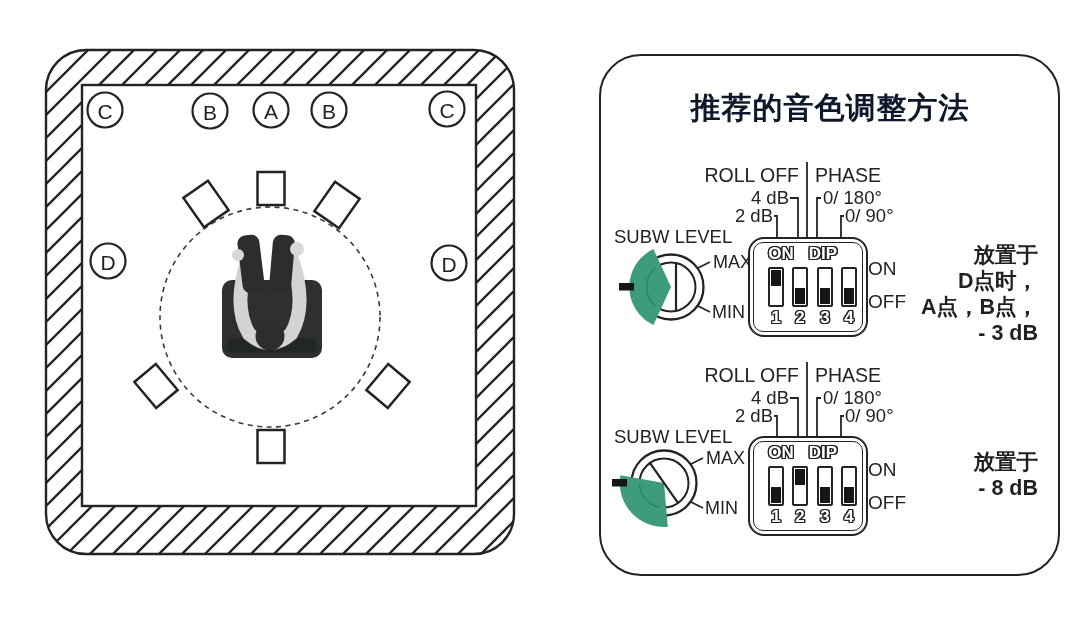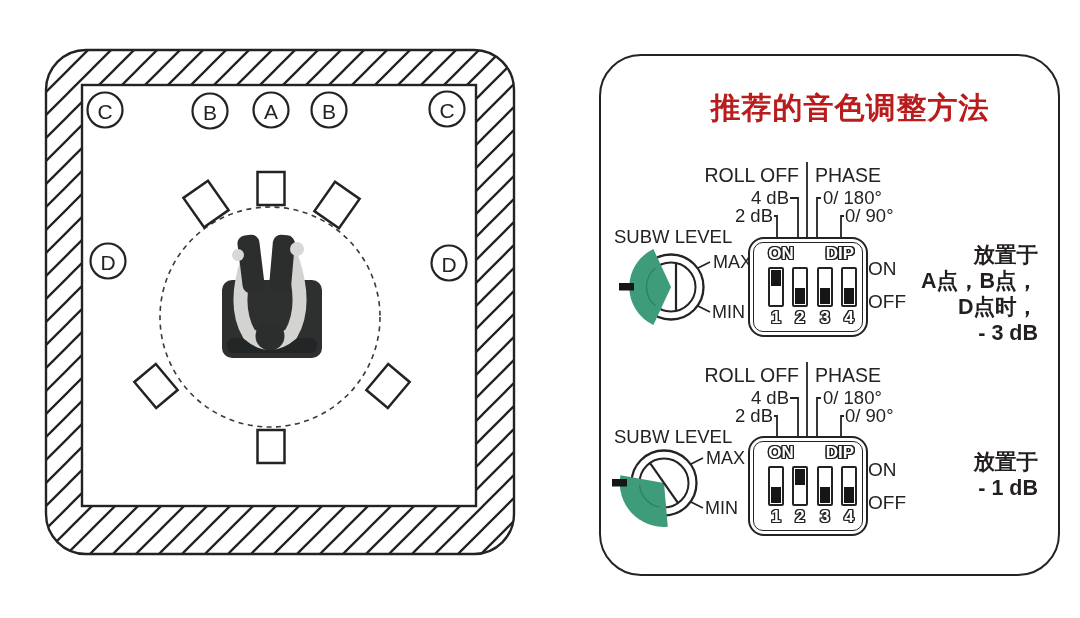--- a/index.html
+++ b/index.html
@@ -8,22 +8,22 @@
     font-family:"Liberation Sans", sans-serif; color:#232323; overflow:hidden;
   }
   svg text { font-family:"Liberation Sans", sans-serif; fill:#232323; }
 
   
   .panel-border {
     position:absolute; left:599px; top:54px; width:457px; height:518px;
     border:2.5px solid #232323; border-radius:42px;
   }
   .panel-title {
-    position:absolute; left:619px; top:88px; width:462px;
-    text-align:center; font-size:30px; font-weight:bold; color:#b91c1c;
+    position:absolute; left:599px; top:88px; width:462px;
+    text-align:center; font-size:30px; font-weight:bold; color:#0f172a;
     letter-spacing:1px;
   }
   .group-svg { position:absolute; left:600px; width:350px; height:200px; }
   .g1 { top:152px; }
   .g2 { top:352px; }
 
   
   .dipbox {
     position:absolute; left:748px; width:120px; height:100px;
     border:2.5px solid #232323; border-radius:16px; background:#fff; box-sizing:border-box;
@@ -36,21 +36,21 @@
   .box2 { top:436px; }
   .outline-text {
     color:#ffffff; font-weight:bold;
     text-shadow:-1.3px -1.3px 0 #232323, 1.3px -1.3px 0 #232323,
                 -1.3px 1.3px 0 #232323, 1.3px 1.3px 0 #232323,
                 -1.3px 0 0 #232323, 1.3px 0 0 #232323,
                 0 -1.3px 0 #232323, 0 1.3px 0 #232323;
   }
   .dip-header { position:absolute; top:5px; font-size:17px; text-align:center; }
   .dip-header.h-on  { left:16px; width:30px; }
-  .dip-header.h-dip { left:71px; width:38px; }
+  .dip-header.h-dip { left:54px; width:38px; }
   .switch {
     position:absolute; top:28px; width:16px; height:40px;
     background:#fff; border:2px solid #232323; border-radius:2px; box-sizing:border-box;
   }
   .switch .fill { position:absolute; left:1px; right:1px; height:16px; background:#161616; }
   .switch.sw-on  .fill { top:1px; }
   .switch.sw-off .fill { bottom:1px; }
   .sw1 { left:18px; } .sw2 { left:42px; } .sw3 { left:67px; } .sw4 { left:91px; }
   .sw-num { position:absolute; top:69px; width:16px; text-align:center; font-size:17px; }
   .n1 { left:18px; } .n2 { left:42px; } .n3 { left:67px; } .n4 { left:91px; }
@@ -196,22 +196,22 @@
     <span class="sw-num n1 outline-text">1</span>
     <span class="sw-num n2 outline-text">2</span>
     <span class="sw-num n3 outline-text">3</span>
     <span class="sw-num n4 outline-text">4</span>
   </div>
   <span class="io-label" style="top:258px">ON</span>
   <span class="io-label" style="top:291px">OFF</span>
 
   <div class="note note1">
     <span>放置于</span>
+    <span>D点时，</span>
     <span>A点，B点，</span>
-    <span>D点时，</span>
     <span>- 3 dB</span>
   </div>
 
   <svg class="group-svg g2" viewBox="0 0 350 200">
     <text x="199" y="30" font-size="19.5" text-anchor="end">ROLL OFF</text>
     <text x="215" y="30" font-size="19.5">PHASE</text>
     <line x1="207" y1="10" x2="207" y2="85" stroke="#232323" stroke-width="1.8"></line>
 
     <text x="189" y="52" font-size="18.5" text-anchor="end">4 dB</text>
     <polyline points="190,46 198,46 198,85" fill="none" stroke="#232323" stroke-width="1.8"></polyline>
@@ -257,16 +257,16 @@
     <span class="sw-num n1 outline-text">1</span>
     <span class="sw-num n2 outline-text">2</span>
     <span class="sw-num n3 outline-text">3</span>
     <span class="sw-num n4 outline-text">4</span>
   </div>
   <span class="io-label" style="top:459px">ON</span>
   <span class="io-label" style="top:492px">OFF</span>
 
   <div class="note note2">
     <span>放置于</span>
-    <span>- 1 dB</span>
+    <span>- 8 dB</span>
   </div>
 
 </div>
 
 </body></html>

